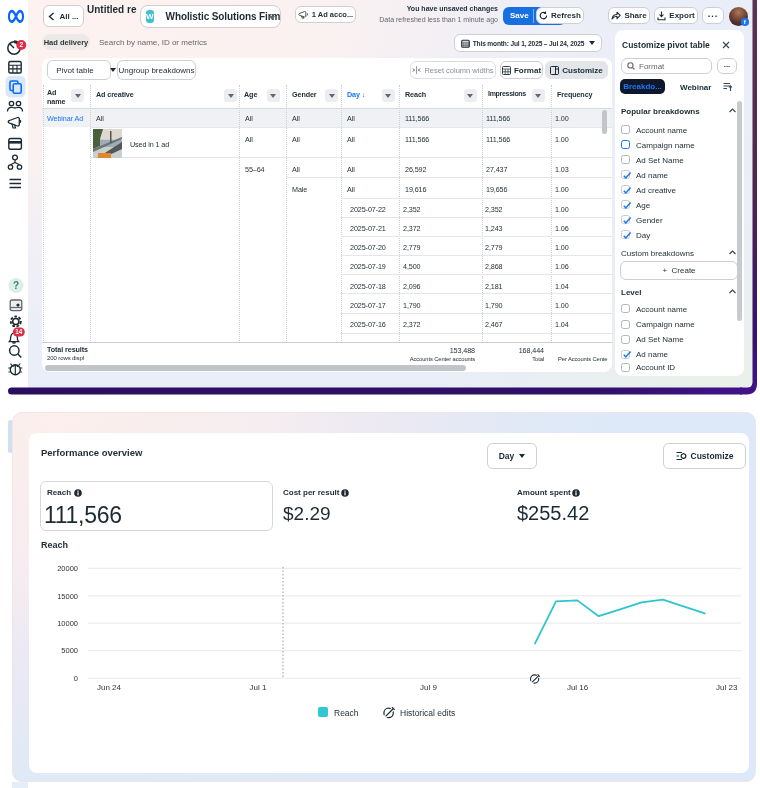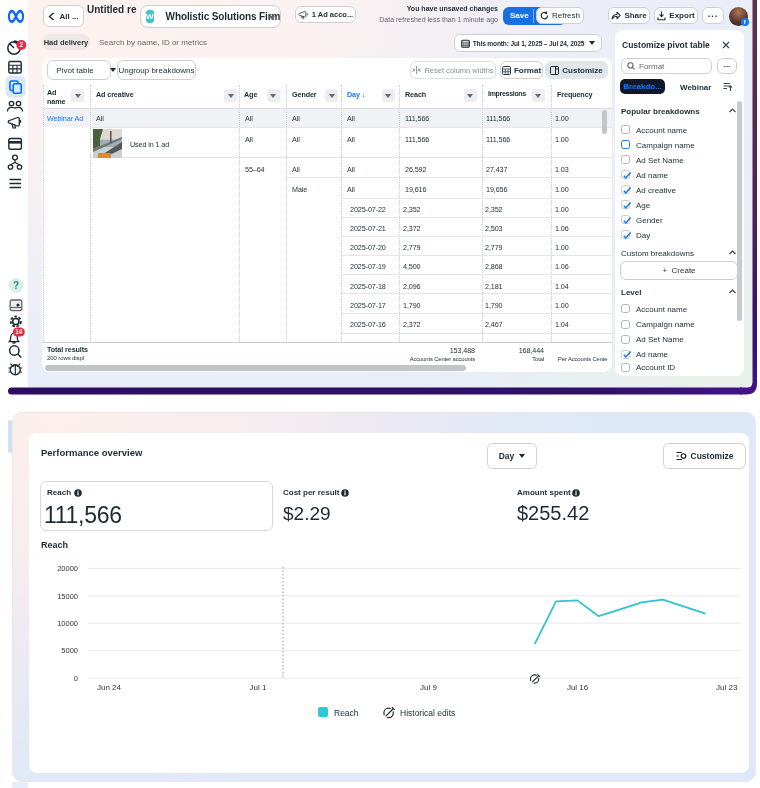--- a/index.html
+++ b/index.html
@@ -99,21 +99,21 @@
         <path d="M1.5 3.5 L6.5 1.5 C7.2 1.3,7.8 1.7,7.8 2.5 L7.8 6 C7.8 6.8,7.2 7.2,6.5 7 L1.5 5.3 C1 5.1,0.7 4.8,0.7 4.4 C0.7 4,1 3.7,1.5 3.5 Z M3.5 5.8 L4.2 8.2 L5.8 8.2 L5.1 6.2" fill="none" stroke="#444" stroke-width="0.9"></path>
         <path d="M9 3.2 C9.8 3.8,9.8 5,9 5.6" fill="none" stroke="#444" stroke-width="0.9"></path>
       </svg>1 Ad acco...</div>
   <div class="txt" style="left:358px;top:5px;width:140px;text-align:right;font-size:7px;font-weight:bold">You have unsaved changes</div>
   <div class="txt gray" style="left:358px;top:16px;width:140px;text-align:right;font-size:7px">Data refreshed less than 1 minute ago</div>
   <div class="abs" style="left:503px;top:7px;width:63px;height:18px;background:#1870e0;border-radius:6px">
     <span style="position:absolute;left:7px;top:4px;font-size:8px;font-weight:bold;color:#fff">Save</span>
     <div style="position:absolute;left:30px;top:2px;width:1px;height:14px;background:rgba(255,255,255,.45)"></div>
     <div style="position:absolute;left:37px;top:7px;width:0;height:0;border-left:3.5px solid transparent;border-right:3.5px solid transparent;border-top:4.5px solid #fff"></div>
   </div>
-  <div class="btn" style="left:536px;top:7px;width:48px;height:17px;font-size:8px;font-weight:normal;gap:3px">
+  <div class="btn" style="left:536px;top:7px;width:48px;height:17px;font-size:8px;font-weight:bold;gap:3px">
     <svg width="9" height="9" viewBox="0 0 9 9">
         <path d="M7.6 4.5 A3.2 3.2 0 1 1 6.3 2" fill="none" stroke="#1c2b33" stroke-width="1.2"></path>
         <path d="M6.5 0.5 L6.6 2.4 L4.8 2.3" fill="none" stroke="#1c2b33" stroke-width="1.1"></path>
       </svg>Refresh</div>
   <div class="btn" style="left:608px;top:7px;width:42px;height:17px;font-size:8px;font-weight:bold;gap:3px">
     <svg width="10" height="9" viewBox="0 0 10 9">
         <path d="M1 8 C1.5 5,3.5 3.5,6 3.5 L6 1.2 L9.2 4.4 L6 7.6 L6 5.3 C4 5.3,2.5 6,1 8 Z" fill="none" stroke="#1c2b33" stroke-width="1.1" stroke-linejoin="round"></path>
       </svg>Share</div>
   <div class="btn" style="left:654px;top:7px;width:44px;height:17px;font-size:8px;font-weight:bold;gap:3px">
     <svg width="9" height="10" viewBox="0 0 9 10">
@@ -241,21 +241,21 @@
   <div class="cell" style="left:405px;top:184.5px">19,616</div>
   <div class="cell" style="left:486px;top:184.5px">19,656</div>
   <div class="cell" style="left:555px;top:184.5px">1.00</div>
 
   <div class="cell" style="left:350px;top:204.5px">2025-07-22</div>
     <div class="cell" style="left:403px;top:204.5px">2,352</div>
     <div class="cell" style="left:485px;top:204.5px">2,352</div>
     <div class="cell" style="left:555px;top:204.5px">1.00</div>
   <div class="cell" style="left:350px;top:223.8px">2025-07-21</div>
     <div class="cell" style="left:403px;top:223.8px">2,372</div>
-    <div class="cell" style="left:485px;top:223.8px">2,503</div>
+    <div class="cell" style="left:485px;top:223.8px">1,243</div>
     <div class="cell" style="left:555px;top:223.8px">1.06</div>
   <div class="cell" style="left:350px;top:243px">2025-07-20</div>
     <div class="cell" style="left:403px;top:243px">2,779</div>
     <div class="cell" style="left:485px;top:243px">2,779</div>
     <div class="cell" style="left:555px;top:243px">1.00</div>
   <div class="cell" style="left:350px;top:262.2px">2025-07-19</div>
     <div class="cell" style="left:403px;top:262.2px">4,500</div>
     <div class="cell" style="left:485px;top:262.2px">2,868</div>
     <div class="cell" style="left:555px;top:262.2px">1.06</div>
   <div class="cell" style="left:350px;top:281.5px">2025-07-18</div>

